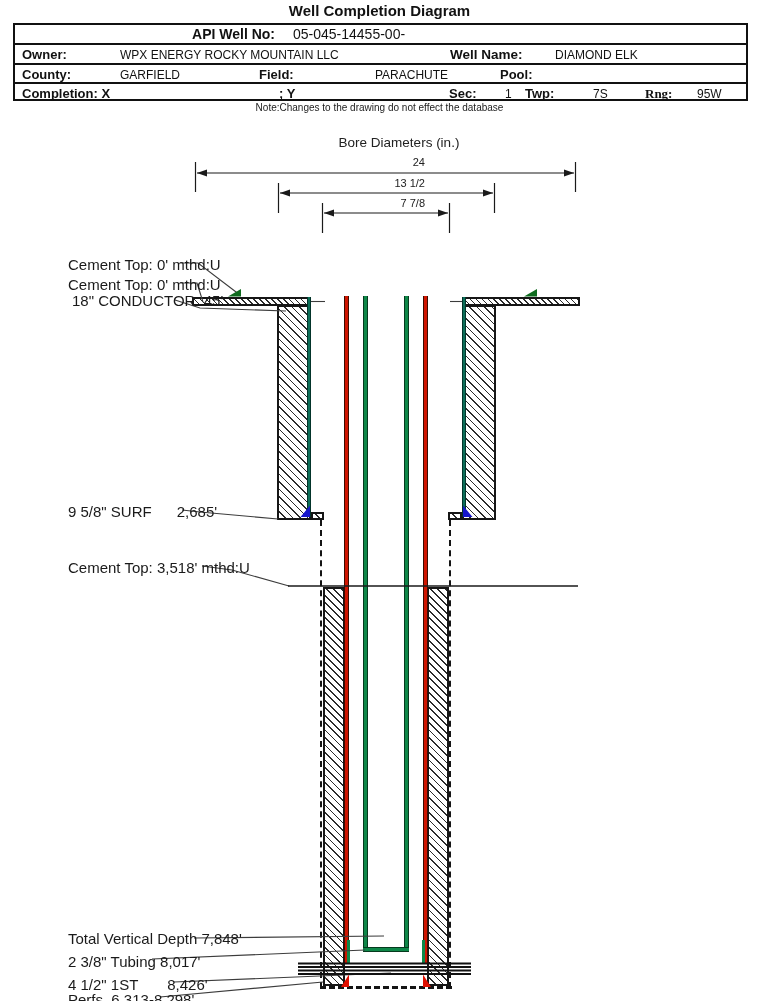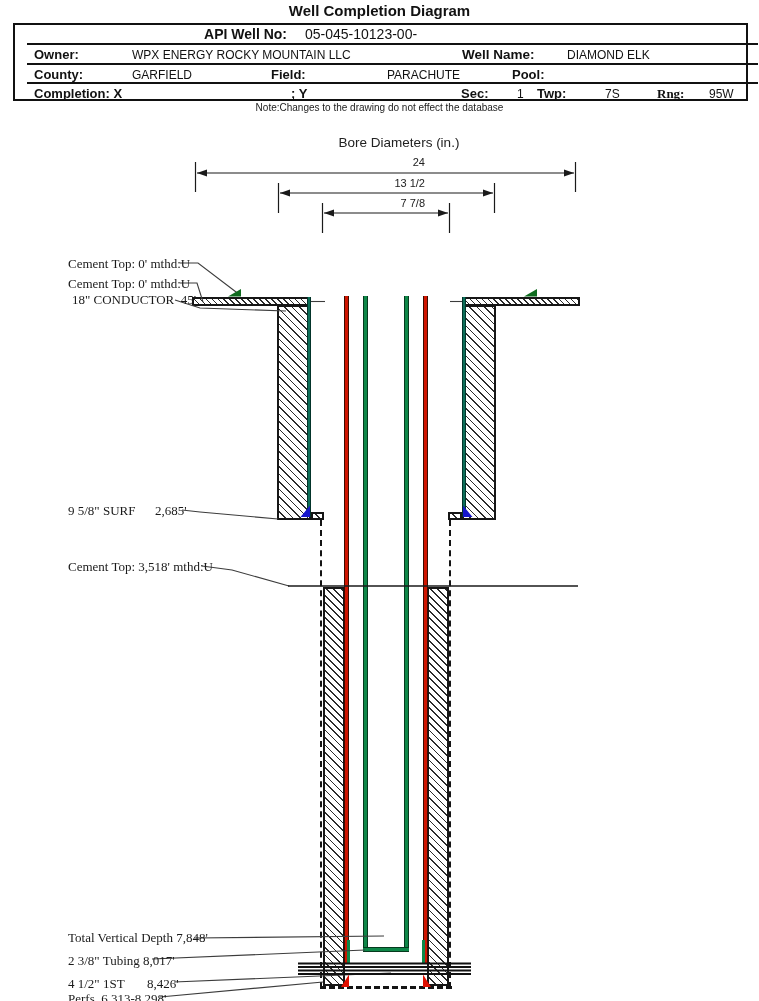--- a/index.html
+++ b/index.html
@@ -3,21 +3,21 @@
 <meta charset="utf-8">
 <style>
   html,body{margin:0;padding:0;background:#fff;}
   body{width:759px;height:1001px;position:relative;overflow:hidden;
        font-family:"Liberation Sans",sans-serif;color:#111;}
   .abs{position:absolute;box-sizing:border-box;}
   
   .page-title{top:2px;left:0;width:759px;text-align:center;
               font-size:15px;font-weight:bold;}
   .htable{left:13px;top:23px;width:735px;height:78px;border:2px solid #111;}
-  .hrow{position:absolute;left:12px;width:100%;box-sizing:border-box;padding-left:30px;}
+  .hrow{position:absolute;left:0;width:100%;box-sizing:border-box;padding-left:30px;}
   .r1{top:0;height:20px;border-bottom:2px solid #111;}
   .r2{top:20px;height:20px;border-bottom:2px solid #111;}
   .r3{top:40px;height:19px;border-bottom:2px solid #111;}
   .r4{top:59px;height:15px;}
   .hlabel{position:absolute;font-weight:bold;font-size:13px;top:2px;white-space:nowrap;}
   .hval{position:absolute;font-size:12px;top:3px;white-space:nowrap;}
   .big{font-size:14px;top:1px;}
   .note{top:102px;left:0;width:759px;text-align:center;font-size:10px;color:#222;}
   
   .bore-title{top:135px;left:299px;width:200px;text-align:center;font-size:13.5px;color:#222;}
@@ -32,32 +32,32 @@
             border-left:1px solid #3c0c00;border-right:1px solid #3c0c00;}
   .pipe-green{width:5px;background:var(--tubing_green);
             border-left:1px solid #063a1e;border-right:1px solid #063a1e;}
   .pipe-teal{width:4px;background:var(--surf_teal);
             border-left:1px solid #03342a;border-right:1px solid #03342a;}
   .seg-green{width:3px;background:var(--tubing_green);}
   .tub-bottom{height:5px;background:var(--tubing_green);
             border-top:1px solid #063a1e;border-bottom:1px solid #063a1e;}
   .cap{height:0;border-top:3px dashed #141414;}
   
-  .ann{position:absolute;font-size:13px;color:#1a1a1a;white-space:pre;font-family:Liberation Serif, serif;}
+  .ann{position:absolute;font-size:15px;color:#1a1a1a;white-space:pre;}
   svg.overlay{position:absolute;left:0;top:0;width:759px;height:1001px;pointer-events:none;}
 </style>
 </head>
 <body>
 
 <div class="abs page-title">Well Completion Diagram</div>
 
 <div class="abs htable">
   <div class="hrow r1">
     <span class="hlabel big" style="left:140px;width:120px;text-align:right;">API Well No:</span>
-    <span class="hval big" style="left:278px;font-size:14px;">05-045-10123-00-</span>
+    <span class="hval big" style="left:278px;font-size:14px;">05-045-14455-00-</span>
   </div>
   <div class="hrow r3">
     <span class="hlabel" style="left:7px;">County:</span>
     <span class="hval" style="left:105px;">GARFIELD</span>
     <span class="hlabel" style="left:244px;">Field:</span>
     <span class="hval" style="left:360px;">PARACHUTE</span>
     <span class="hlabel" style="left:485px;">Pool:</span>
     <span class="hval" style="left:540px;"></span>
   </div>
   <div class="hrow r2">

